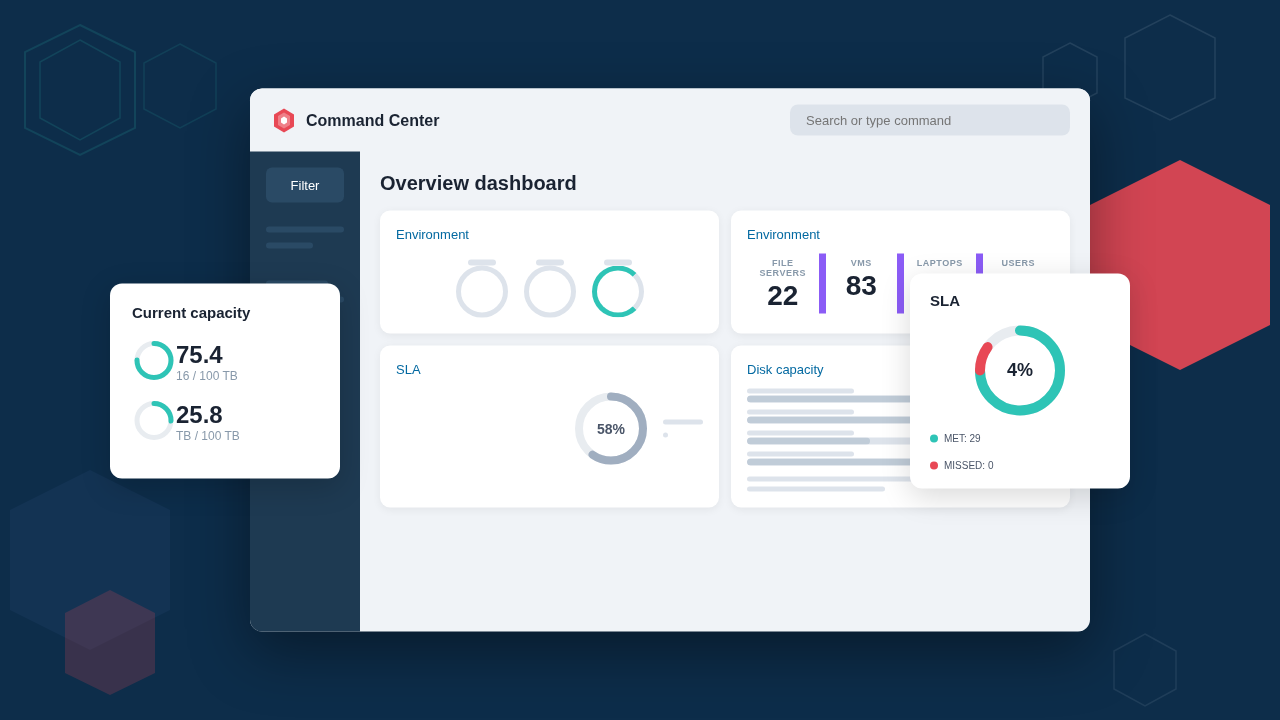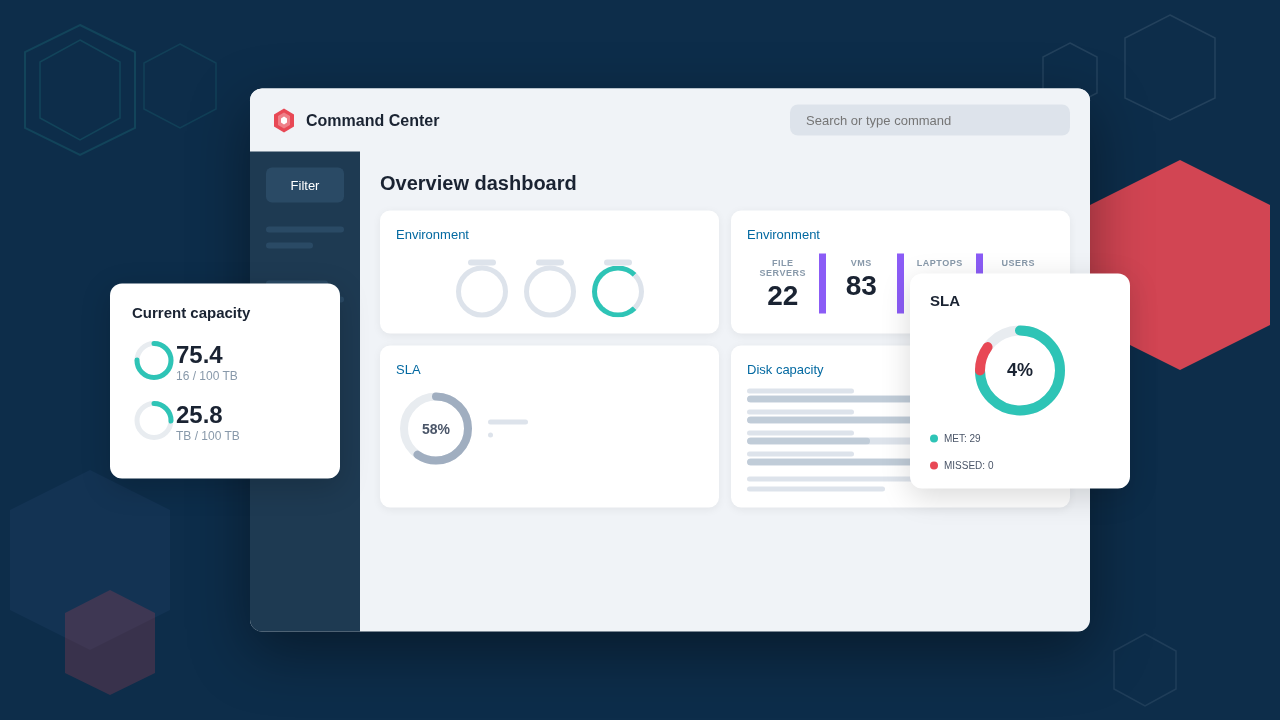--- a/index.html
+++ b/index.html
@@ -260,21 +260,21 @@
     .disk-bar-fill {
       height: 100%;
       background: #c0ccd8;
       border-radius: 4px;
     }
 
     
     .donut-container {
       display: flex;
       align-items: center;
-      justify-content: flex-start;
+      justify-content: flex-end;
       margin-top: 8px;
     }
 
     .donut-wrap {
       position: relative;
       width: 80px;
       height: 80px;
     }
 
     .donut-label {

